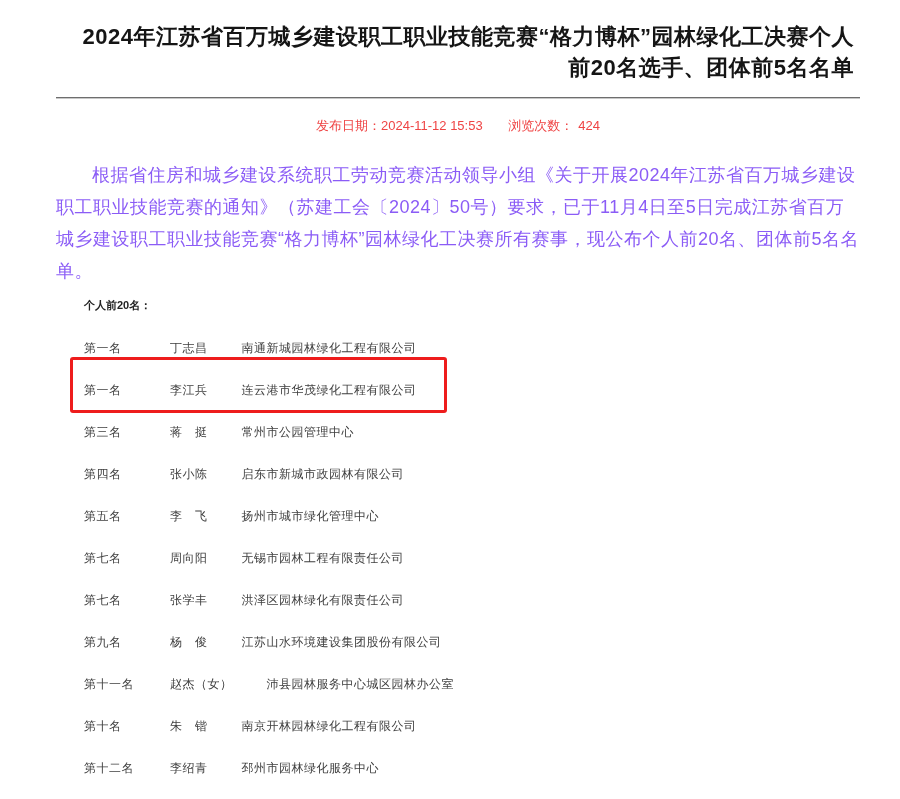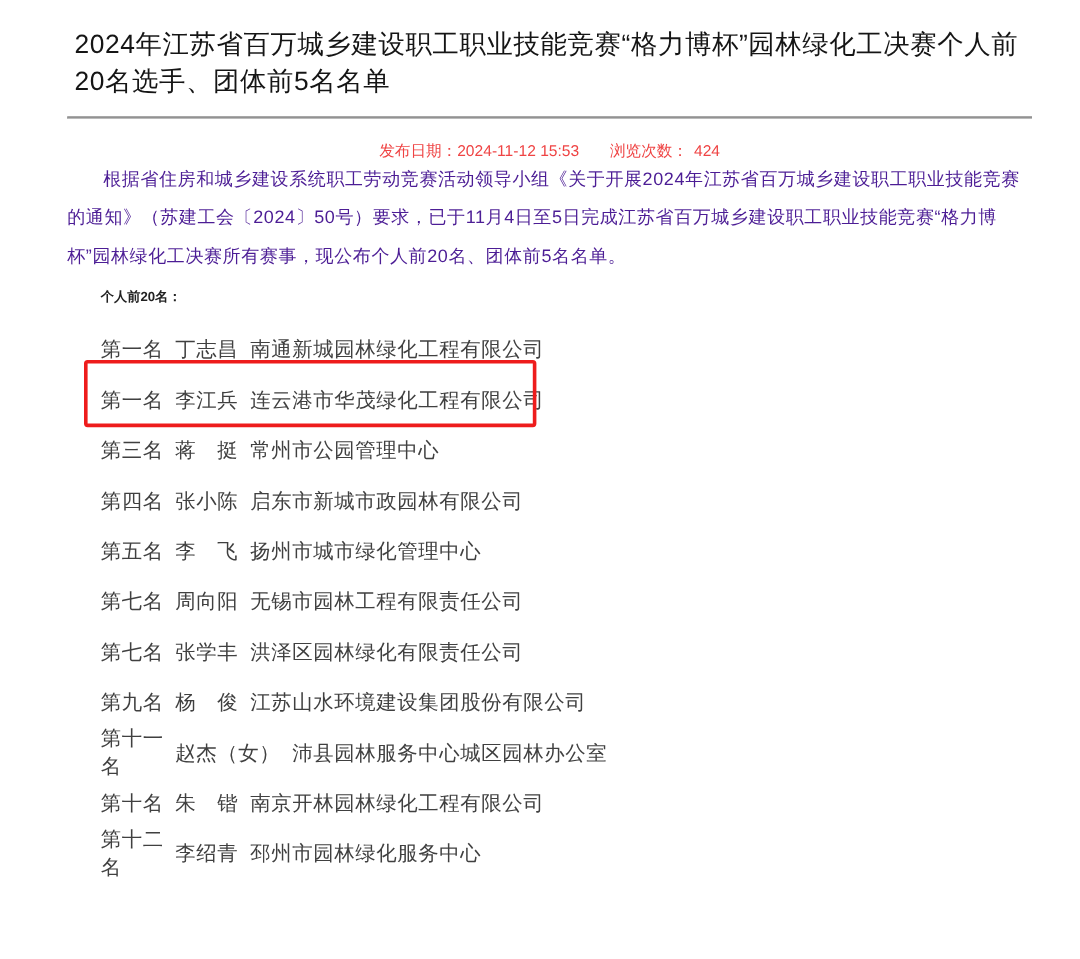--- a/index.html
+++ b/index.html
@@ -9,69 +9,71 @@
     font-family: "Liberation Sans", "DejaVu Sans", sans-serif;
     overflow: hidden;
   }
   .content {
     margin-left: 56px;
     margin-right: 40px; 
   }
   .article-title {
     margin-top: 21px;
     padding: 0 6px;
-    text-align: left;
+    text-align: right;
     font-size: 22px;
-    font-weight: normal;
+    font-weight: bold;
     color: #151515;
     line-height: 31px;
     letter-spacing: 0.5px;
   }
   .divider {
     margin-top: 14px;
     height: 2px;
     background: #6e6e6e;
     border-bottom: 1px solid #c8c8c8;
   }
   .meta-line {
     margin-top: 19px;
     text-align: center;
     font-size: 13px;
     color: #ef4444;
     line-height: 16px;
   }
   .meta-line .views-group { margin-left: 22px; }
   .meta-line .views-value { margin-left: 5px; }
   .intro-paragraph {
-    font-size: 15px;
+    margin-top: 25px;
+    font-size: 18px;
     line-height: 32px;
-    color: #4c1d95;
+    color: #8b5cf6;
     text-indent: 2em;
     letter-spacing: 0.5px;
   }
   .section-heading {
     margin-top: 6px;
     padding-left: 28px;
     font-size: 11px;
     font-weight: bold;
     color: #222222;
     line-height: 24px;
   }
   .rankings {
     margin-top: 10px;
     padding-left: 28px;
   }
   .ranking-row {
     display: flex;
     align-items: center;
     height: 42px;
-    font-size: 17px;
+    font-size: 12px;
     color: #404040;
     position: relative;
     letter-spacing: 0.5px;
+    gap: 24px;
   }
   .ranking-row .rank { flex: 0 0 62px; }
   .ranking-row .org { margin-left: 10px; }
   .highlight-box {
     position: absolute;
     left: -14px;
     top: -12px;
     width: 377px;
     height: 56px;
     border: 3px solid #ee1c1c;

